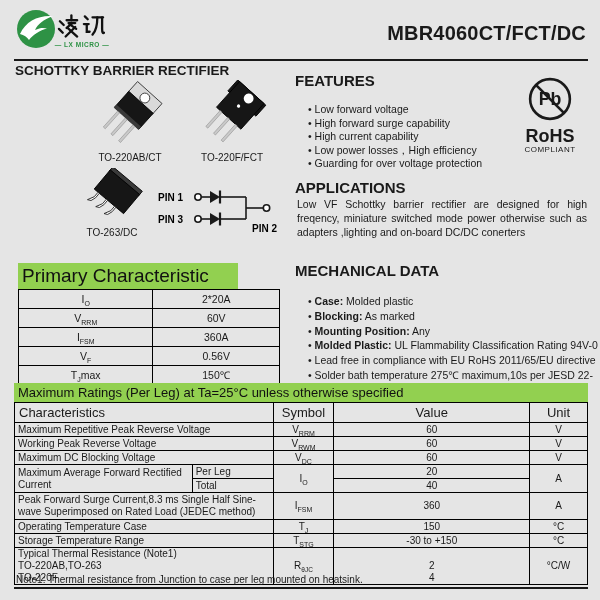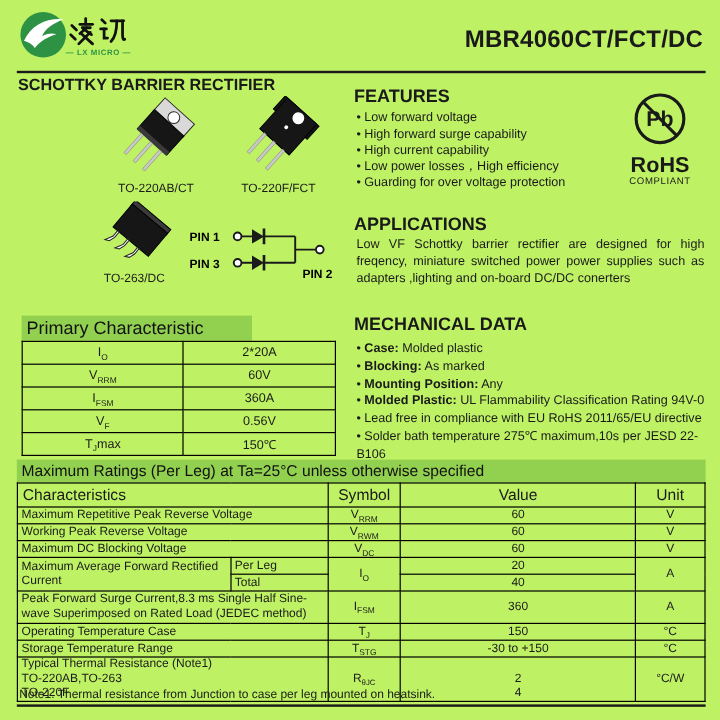--- a/index.html
+++ b/index.html
@@ -1,31 +1,31 @@
 <!DOCTYPE html>
 <html><head>
 <meta charset="utf-8">
 <style>
   html,body{margin:0;padding:0;background:#fff;}
-  .page{position:relative;width:600px;height:600px;background:#bef264;overflow:hidden;
+  .page{position:relative;width:600px;height:600px;background:#e5e5e5;overflow:hidden;
         font-family:"Liberation Sans",sans-serif;color:#1a1a1a;}
   .abs{position:absolute;}
 
   
   .part-number{right:14px;top:22px;font-size:20px;font-weight:bold;letter-spacing:0.2px;}
   .logo-sub{left:50px;top:41px;width:64px;text-align:center;font-size:6.5px;font-weight:bold;color:#2e9245;letter-spacing:0.5px;}
   .header-rule{left:14px;right:12px;top:59px;height:2px;background:#1a1a1a;}
   .product-title{left:15px;top:63px;font-size:13.5px;font-weight:bold;}
 
   
   .pkg-label{font-size:10px;text-align:center;width:100px;}
 
   
   .sec-title{font-size:15px;font-weight:bold;}
-  .features-list,.mech-list{list-style:none;margin:0;padding:0;font-size:10.5px;}
+  .features-list,.mech-list{list-style:none;margin:11px;padding:0;font-size:10.5px;}
   .features-list li{line-height:13.5px;}
   .mech-list li{line-height:14.8px;}
   .features-list li::before,.mech-list li::before{content:"• ";}
   .app-body{font-size:10.5px;line-height:14px;text-align:justify;}
 
   .rohs-box{width:84px;text-align:center;}
   .rohs-word{font-size:18px;font-weight:bold;line-height:18px;margin-top:1px;}
   .rohs-compliant{font-size:8px;font-weight:normal;letter-spacing:0.5px;}
 
   
@@ -156,34 +156,34 @@
     <svg width="46" height="46" viewBox="0 0 44 44">
       <circle cx="22" cy="22" r="19" fill="none" stroke="#1a1a1a" stroke-width="2.5"></circle>
       <text x="22" y="28" font-size="17" font-weight="bold" text-anchor="middle" fill="#1a1a1a">Pb</text>
       <line x1="9" y1="9" x2="35" y2="35" stroke="#1a1a1a" stroke-width="2.5"></line>
     </svg>
     <div class="rohs-word">RoHS</div>
     <div class="rohs-compliant">COMPLIANT</div>
   </div>
 
   <div class="abs sec-title" style="left:295px;top:179px">APPLICATIONS</div>
-  <div class="abs app-body" style="left:297px;top:197px;width:290px">Low VF Schottky barrier rectifier are designed for high freqency, miniature switched power power supplies such as adapters ,lighting and on-board DC/DC conerters</div>
+  <div class="abs app-body" style="left:297px;top:197px;width:290px">Low VF Schottky barrier rectifier are designed for high freqency, miniature switched mode power otherwise such as adapters ,lighting and on-board DC/DC conerters</div>
 
   <div class="abs sec-title" style="left:295px;top:262px">MECHANICAL DATA</div>
   <ul class="abs mech-list" style="left:297px;top:283px;width:295px">
     <li><b>Case:</b><span> Molded plastic</span></li>
     <li><b>Blocking:</b><span> As marked</span></li>
     <li><b>Mounting Position:</b><span> Any</span></li>
     <li><b>Molded Plastic:</b><span> UL Flammability Classification Rating 94V-0</span></li>
     <li><b></b><span>Lead free in compliance with EU RoHS 2011/65/EU directive</span></li>
     <li><b></b><span>Solder bath temperature 275℃ maximum,10s  per JESD 22-B106</span></li>
   </ul>
 
   <div class="abs" style="left:18px;top:263px;width:262px">
-    <div class="green-bar" style="width:192px;font-size:15px">Primary Characteristic</div>
+    <div class="green-bar" style="width:220px;font-size:19px">Primary Characteristic</div>
     <table class="primary-table">
       <colgroup>
           <col style="width:135px">
           <col style="width:127px">
         </colgroup>
       <tbody>
           <tr>
         <td><span>I</span><sub>O</sub><span></span></td>
         <td>2*20A</td>
       </tr>

